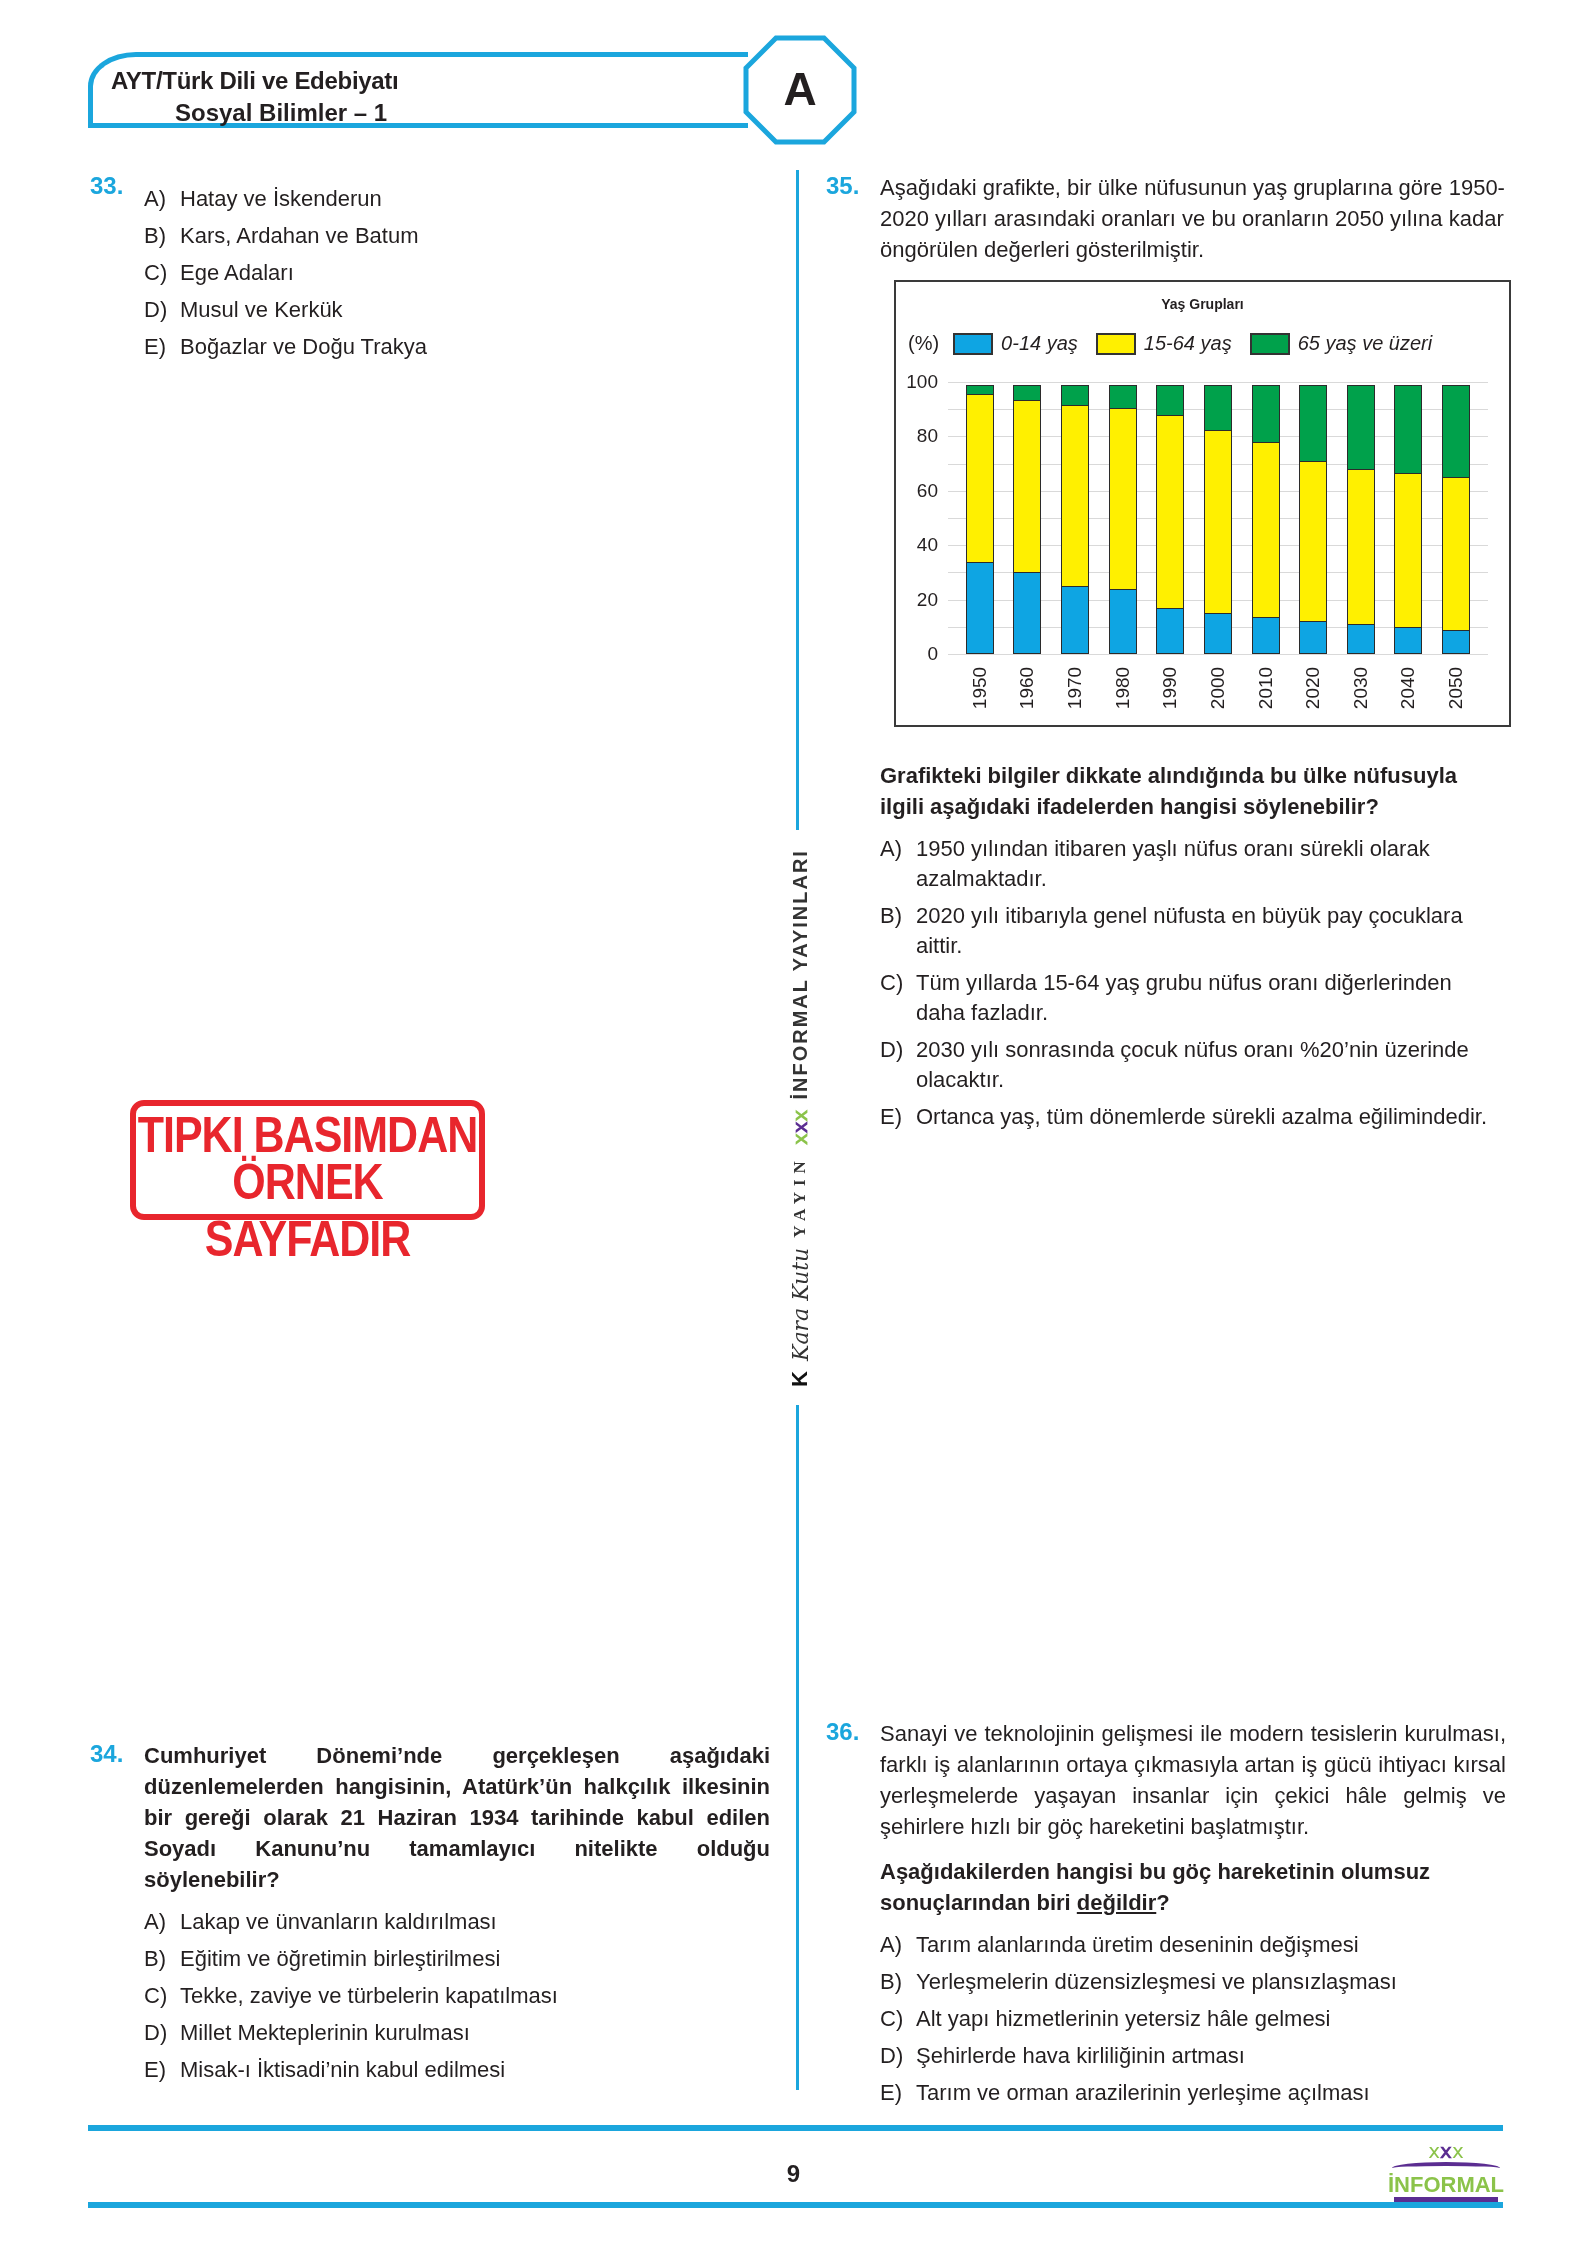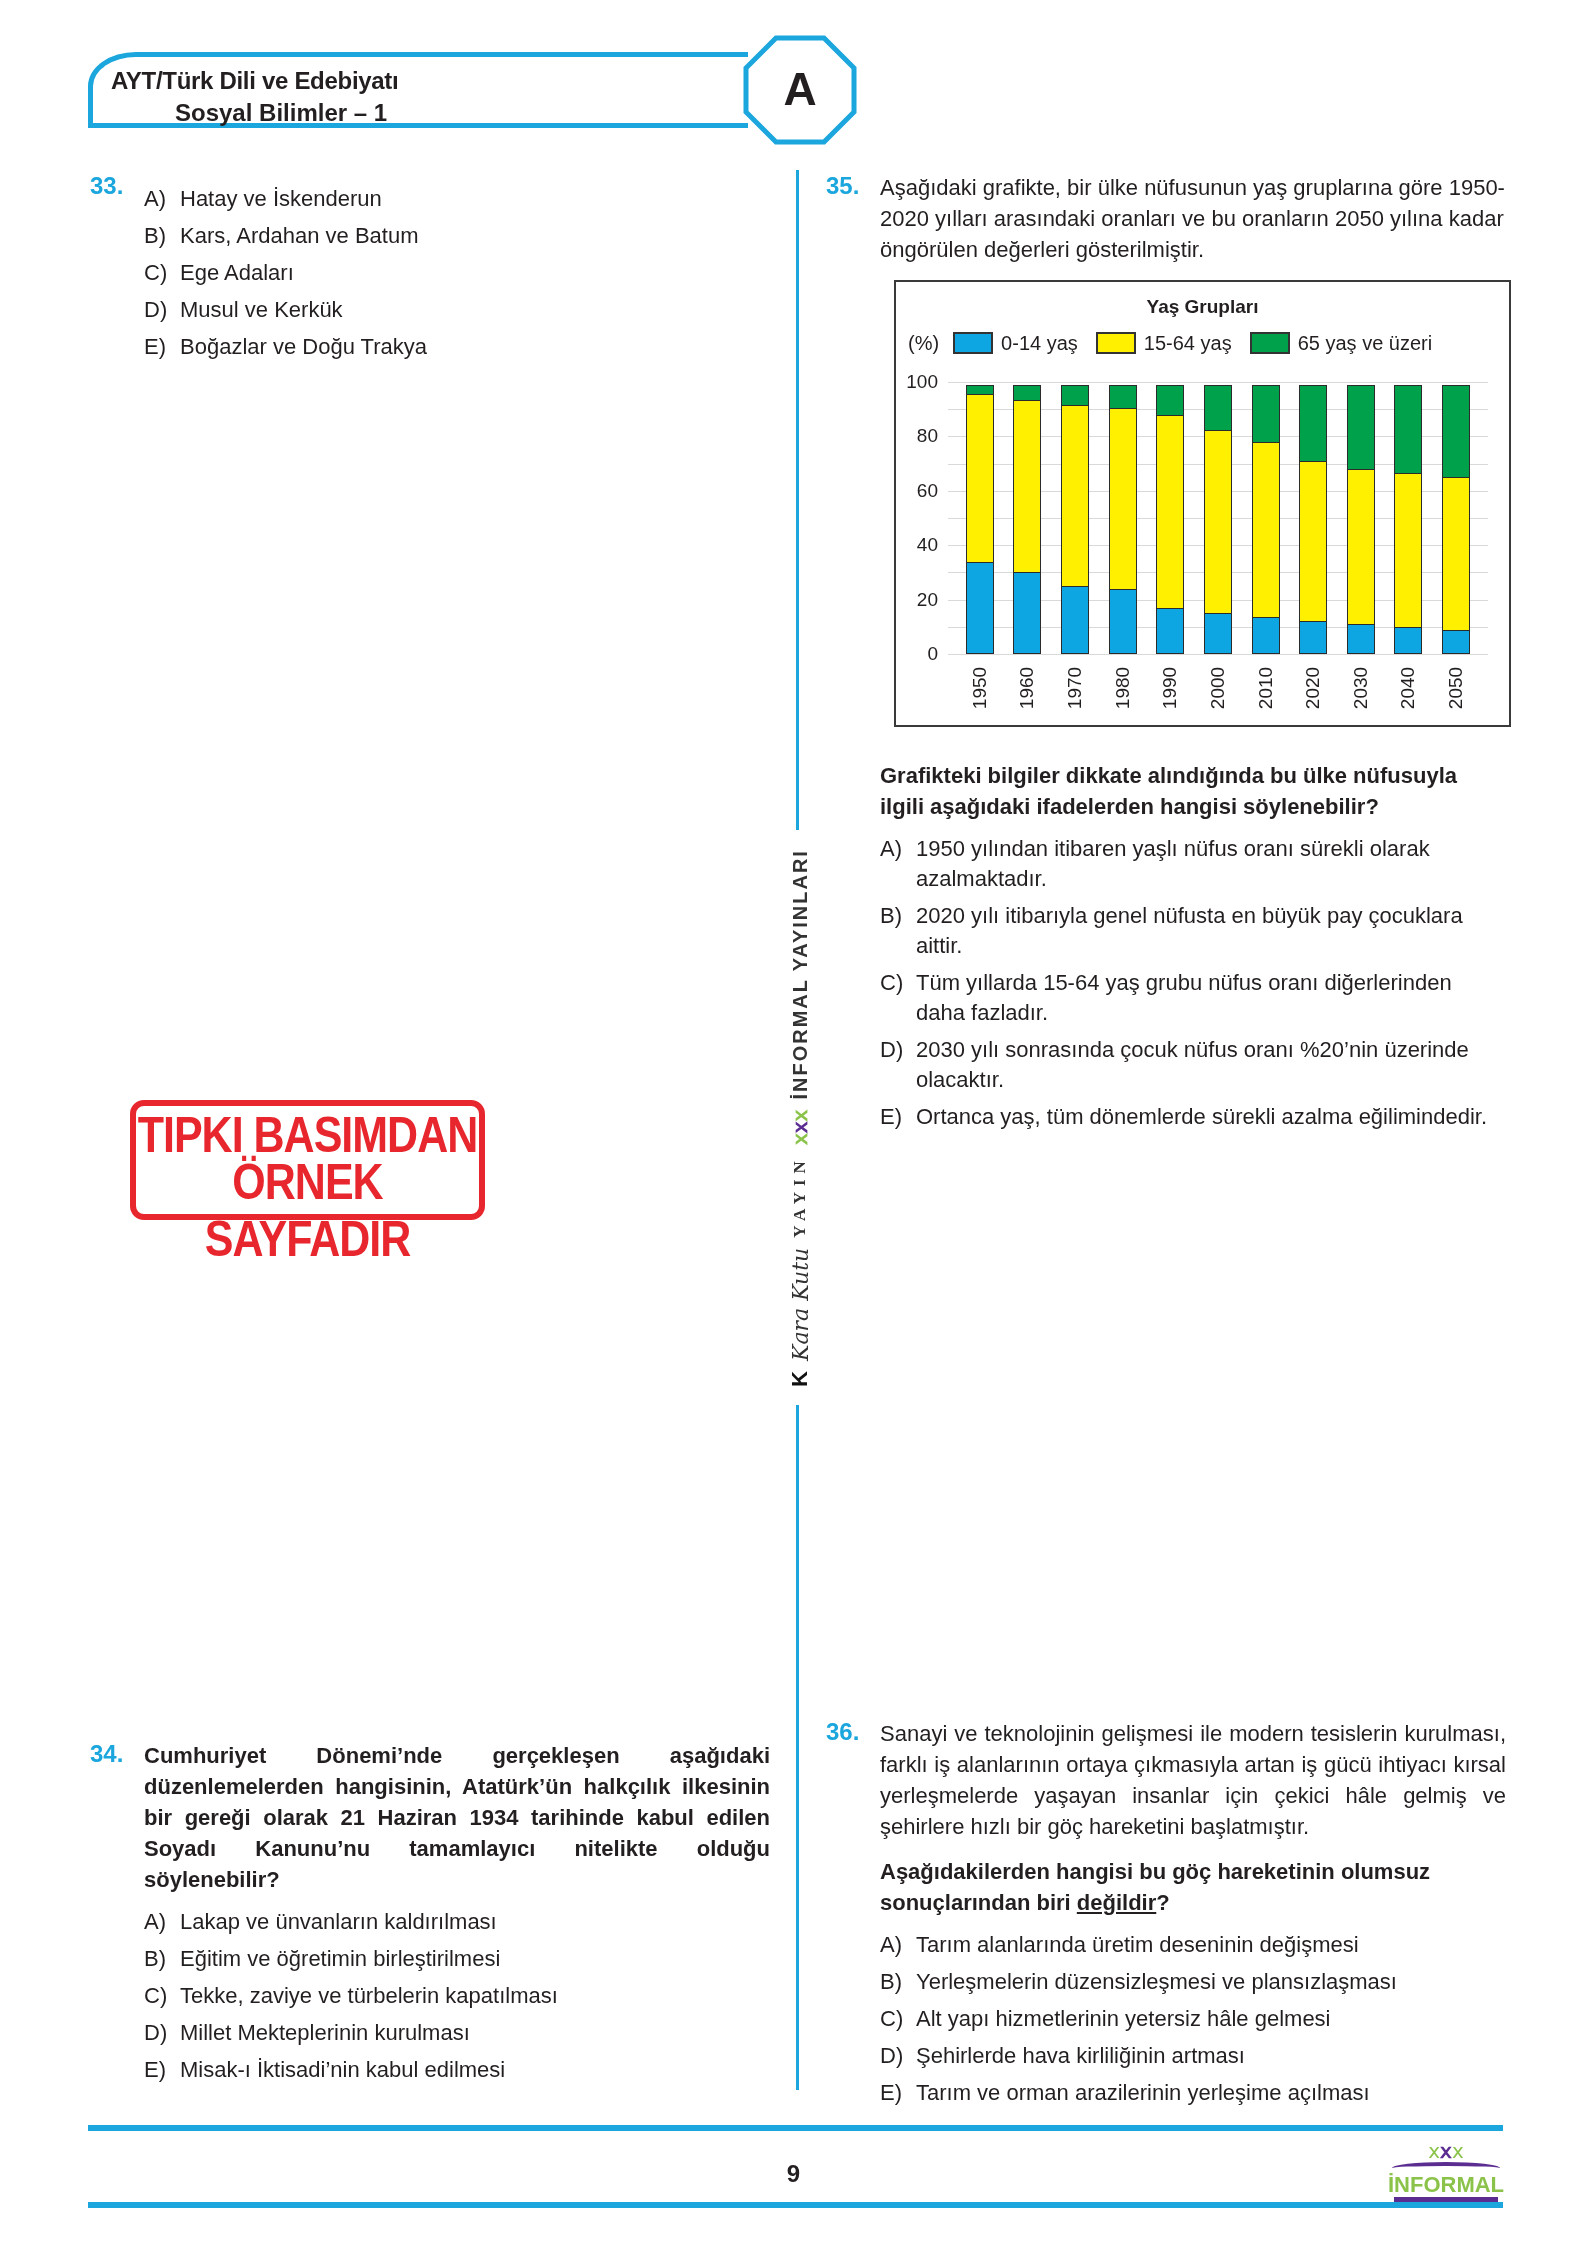--- a/index.html
+++ b/index.html
@@ -33,24 +33,24 @@
   .q-stem.bold { font-weight: bold; }
   .q-stem.justify { text-align: justify; }
   .q-opts { margin-top: 12px; }
   .q-opt { display: flex; font-size: 22px; line-height: 30px; margin-bottom: 7px; }
   .q-opt .lbl { width: 36px; flex: none; }
   .q-opt .txt { flex: 1; }
   .u { text-decoration: underline; }
 
   
   .chart-box { position: absolute; left: 894px; top: 280px; width: 617px; height: 447px; border: 2px solid #3a3a3a; box-sizing: border-box; background: #fff; }
-  .chart-title { position: absolute; left: 0; right: 0; top: 14px; text-align: center; font-weight: bold; font-size: 19px; }
+  .chart-title { position: absolute; left: 0; right: 0; top: 14px; text-align: center; font-weight: bold; font-size: 14px; }
   .legend { position: absolute; left: 12px; top: 50px; display: flex; align-items: center; font-size: 20px; }
   .legend .unit { margin-right: 14px; }
-  .lg-item { display: flex; align-items: flex-start; margin-right: 18px; }
+  .lg-item { display: flex; align-items: flex-end; margin-right: 18px; font-style: italic; }
   .lg-sw { width: 40px; height: 22px; border: 2px solid #333; box-sizing: border-box; margin-right: 8px; }
   .plot { position: absolute; left: 52px; top: 100px; width: 540px; height: 272px; }
   .ytick { position: absolute; right: 550px; font-size: 19px; transform: translateY(-50%); }
   .gridline { position: absolute; left: 0; right: 0; height: 1px; background: #d9d9d9; }
   .bars { position: absolute; left: 0; right: 0; top: 0; bottom: 0; display: flex; justify-content: space-around; padding: 0 8px; }
   .bar { width: 28px; height: 100%; display: flex; flex-direction: column-reverse; position: relative; }
   .seg { border: 1.5px solid #2b2b2b; box-sizing: border-box; margin-top: -1.5px; }
   .xlabels { position: absolute; left: 52px; top: 378px; width: 540px; height: 60px; display: flex; justify-content: space-around; padding: 0 8px; box-sizing: border-box; }
   .xlab { width: 28px; position: relative; }
   .xlab span { position: absolute; left: 50%; top: 28px; transform: translate(-50%, -50%) rotate(-90deg); font-size: 19px; white-space: nowrap; }

